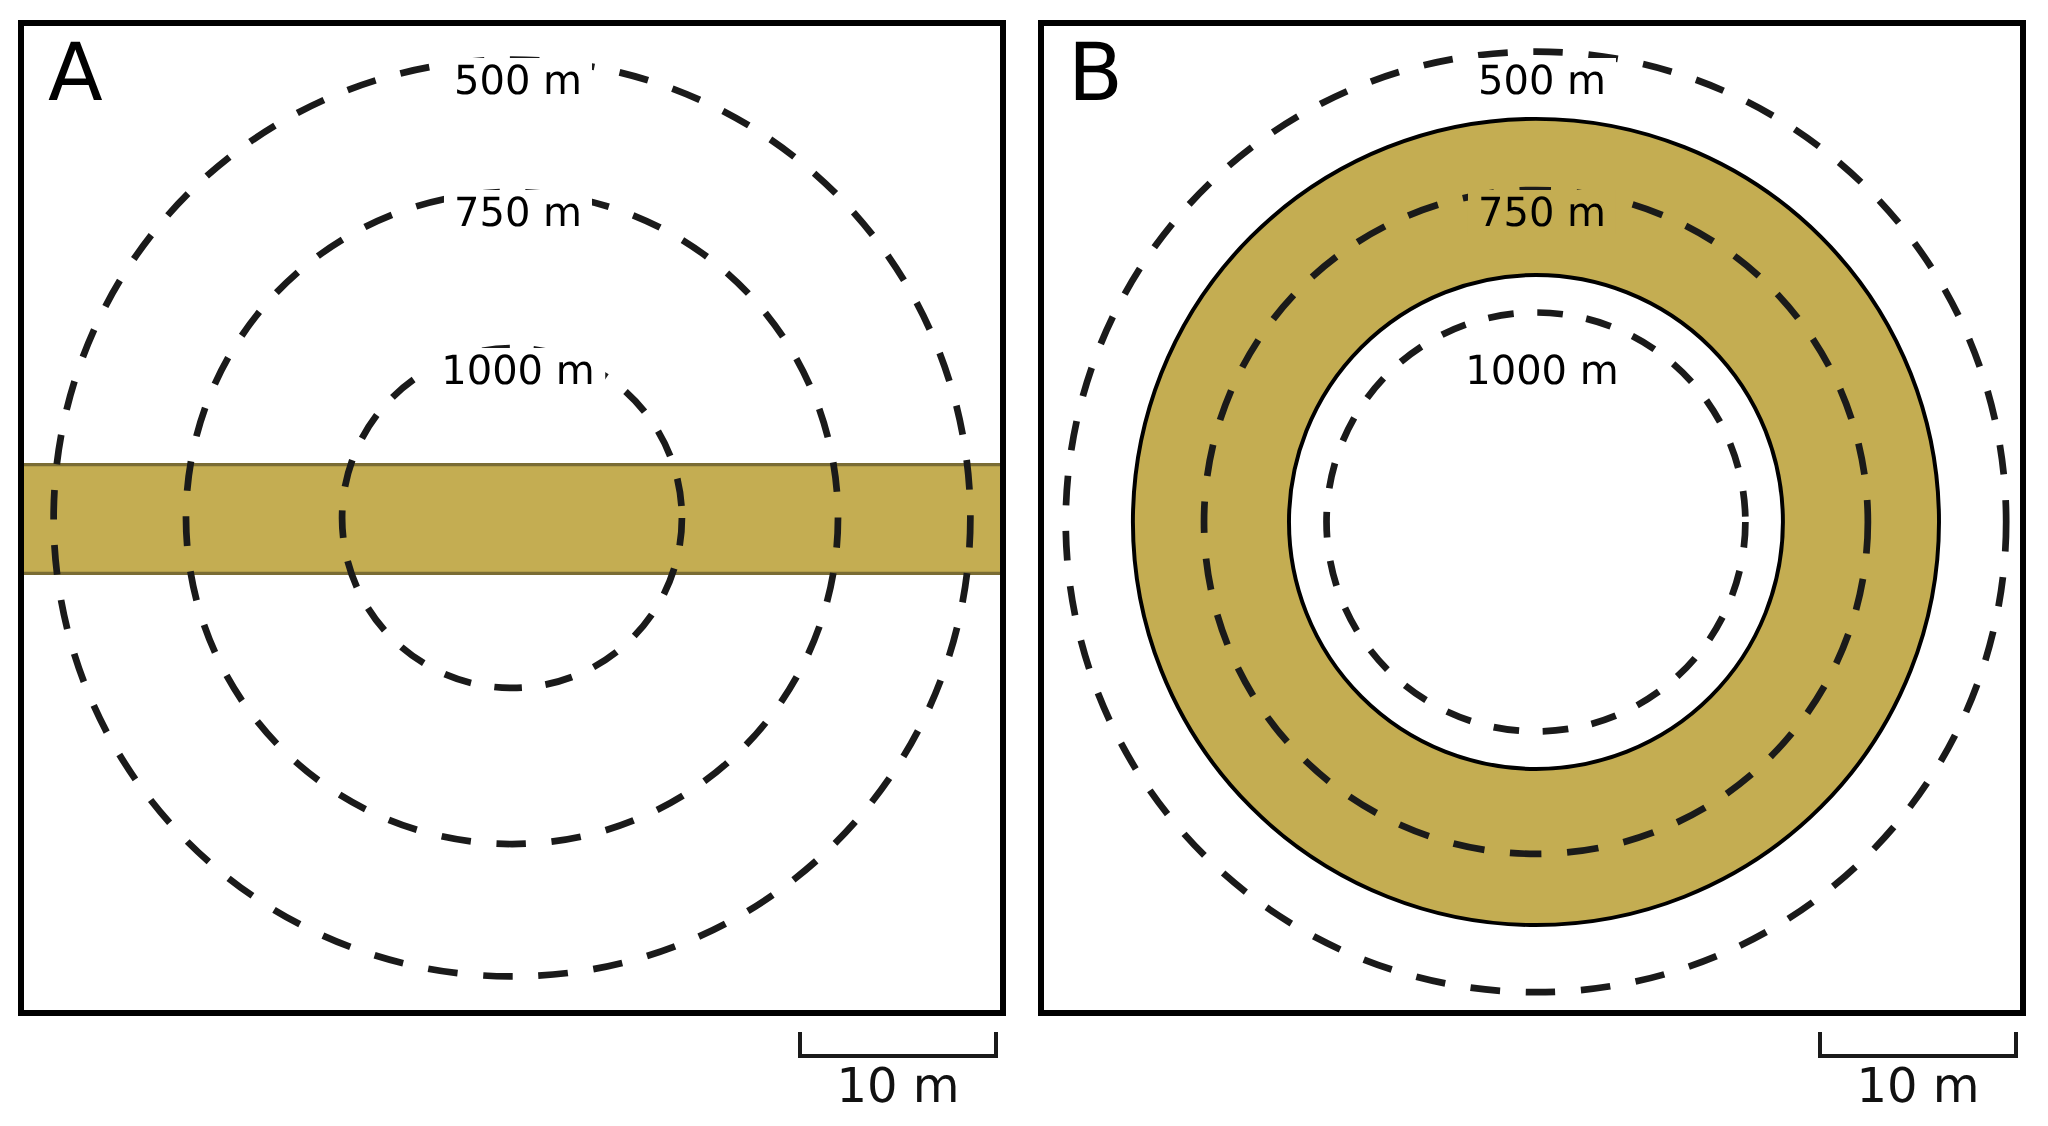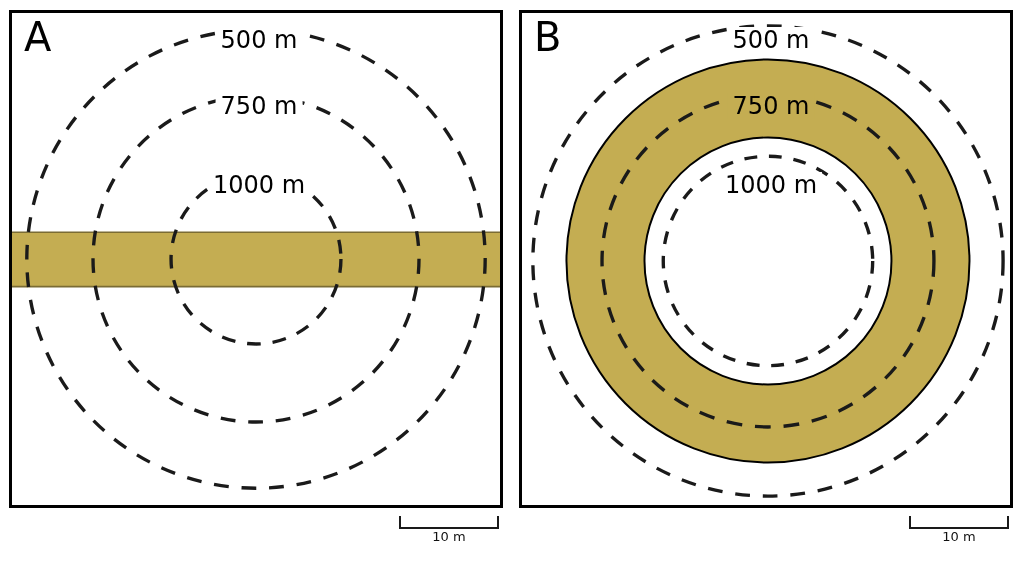--- a/index.html
+++ b/index.html
@@ -47,21 +47,21 @@
     left: 0;
     top: 0;
     width: 100%;
     height: 100%;
     display: block;
   }
 
   .ring-label {
     position: absolute;
     transform: translate(-50%, -50%);
-    font-size: 24px;
+    font-size: 20px;
     line-height: 1;
     color: #000000;
     background: #ffffff;
     padding: 1px 5px;
     white-space: nowrap;
     z-index: 5;
     user-select: none;
   }
   .ring-label.on-fill {
     background: #c4ad52;
@@ -76,21 +76,21 @@
     width: 100px;
     height: 13px;
     border-left: 2px solid #1a1a1a;
     border-right: 2px solid #1a1a1a;
     border-bottom: 2px solid #1a1a1a;
     box-sizing: border-box;
   }
   .scalebar .caption {
     margin-top: 1px;
     text-align: center;
-    font-size: 13px;
+    font-size: 24px;
     line-height: 1.1;
     color: #111111;
     width: 100px;
     user-select: none;
   }
 </style>
 </head>
 <body>
 
 <div id="figure">

